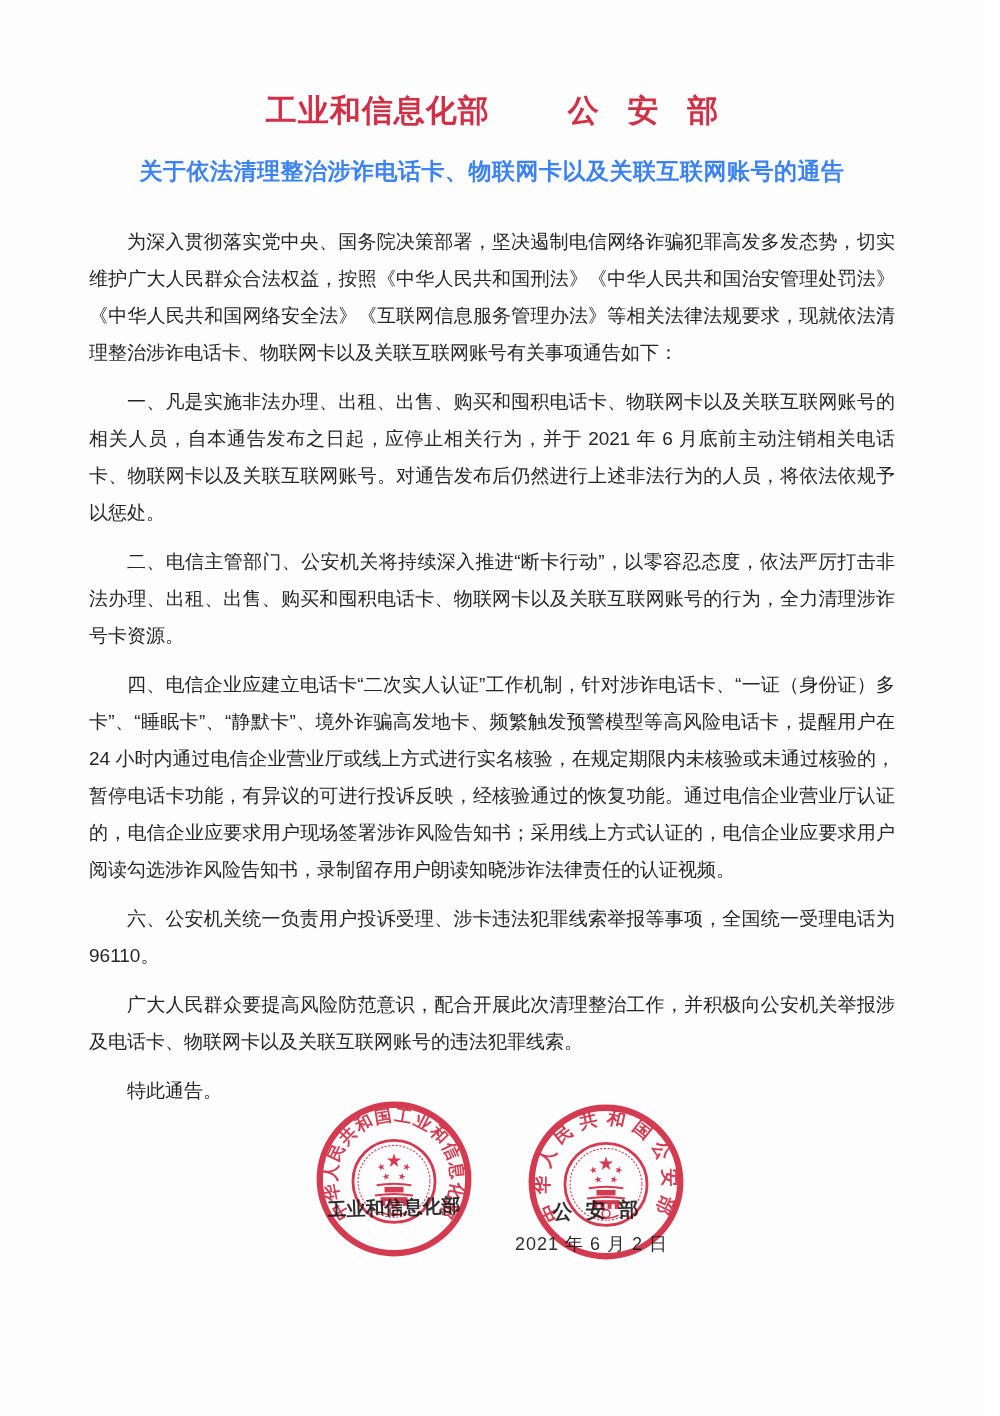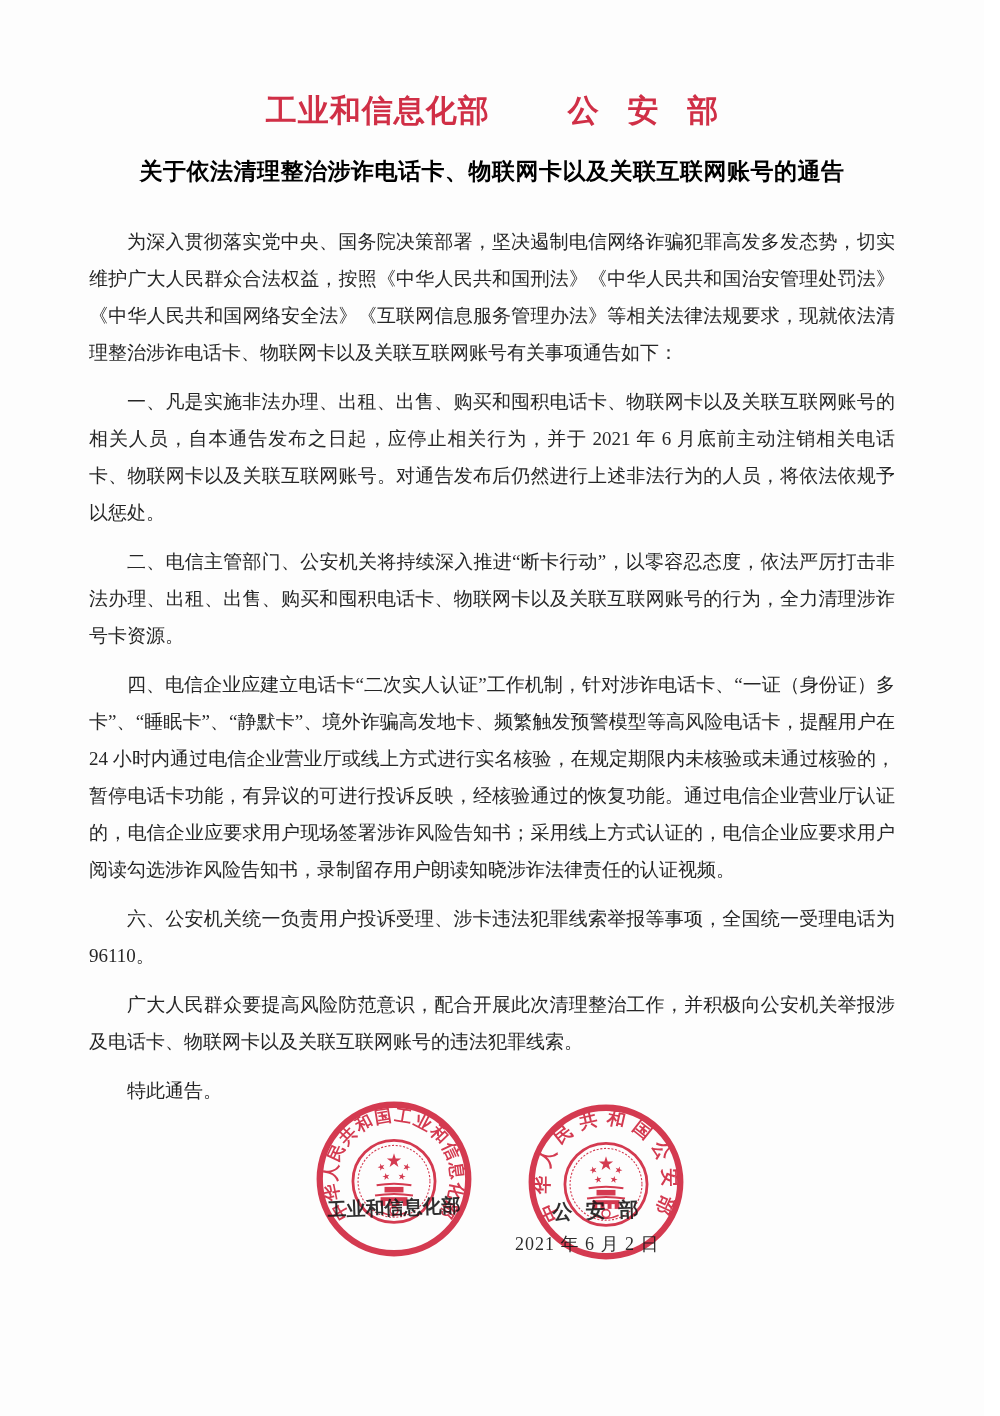--- a/index.html
+++ b/index.html
@@ -1,31 +1,31 @@
 <!DOCTYPE html>
 <html><head>
 <meta charset="utf-8">
 <style>
   html,body{margin:0;padding:0;background:#ffffff;}
   .page{
     position:relative;
     width:984px;height:1416px;
     background:#fdfdfd;
-    font-family:Liberation Serif, serif;
+    font-family:Liberation Sans, sans-serif;
     color:#262626;
     overflow:hidden;
   }
   .header{padding-top:90px;text-align:center;}
   .ministries{
     font-size:31px;font-weight:700;color:#d02f46;
     letter-spacing:1px;white-space:nowrap;
   }
   .ministry-right{margin-left:78px;letter-spacing:0.93em;margin-right:-0.93em;}
   .doc-title{
-    margin-top:24px;font-size:23px;font-weight:700;color:#000000;
+    margin-top:24px;font-size:23px;font-weight:700;color:#3b82f6;
     letter-spacing:0.5px;
   }
   .doc-body{
     width:830px;margin:36px auto 0;
     font-size:19px;line-height:37px;text-align:justify;
   }
   .doc-body p{margin:12px;text-indent:2em;}
 
   
   .seal{position:absolute;width:158px;height:158px;}

